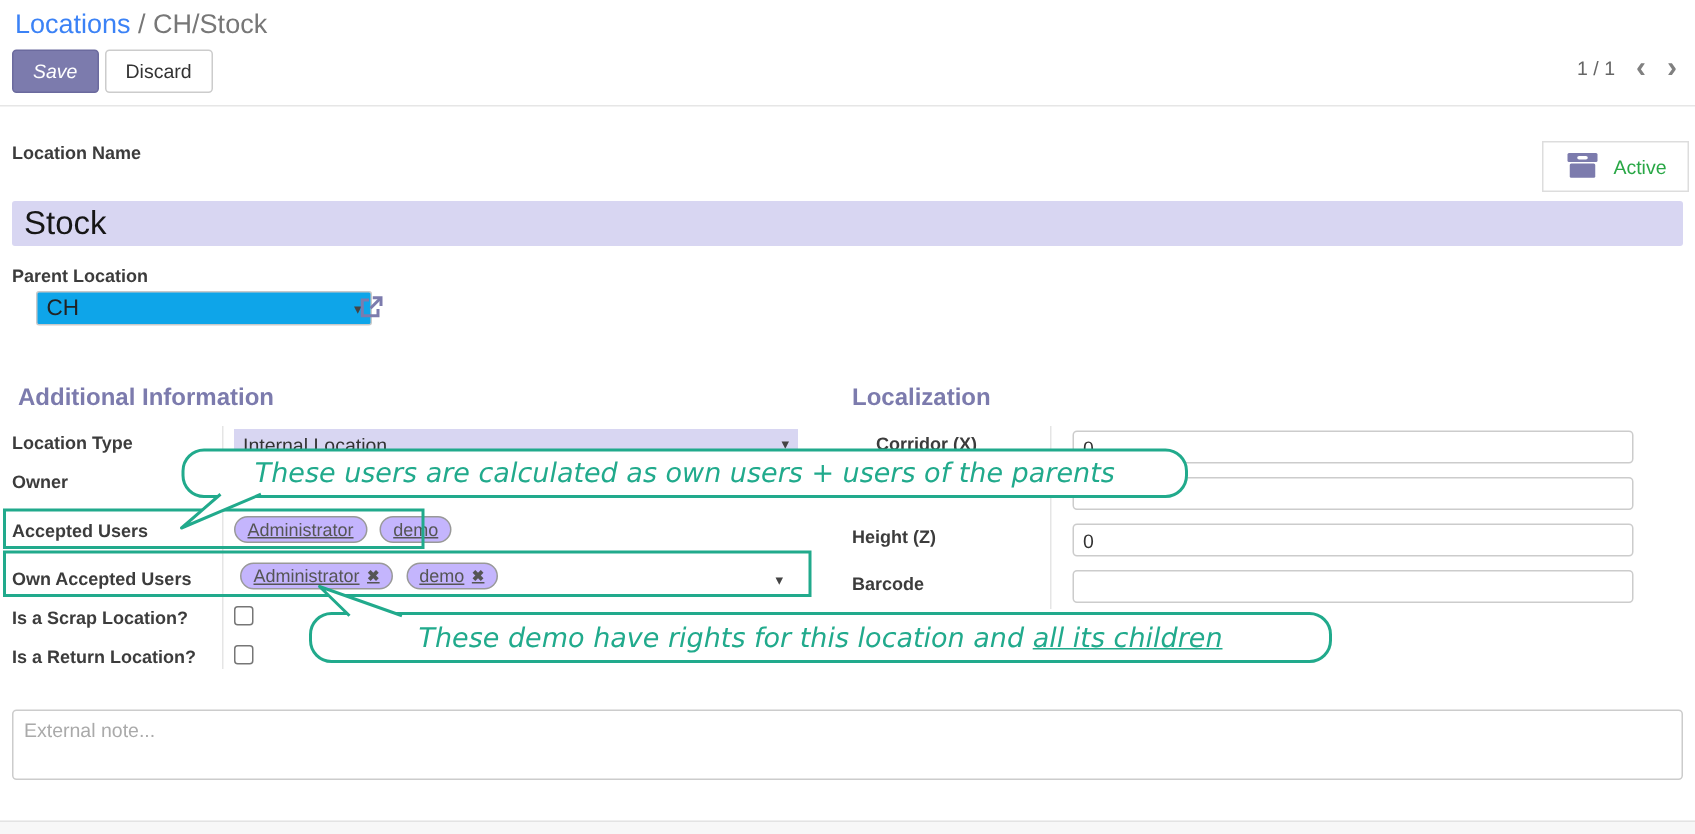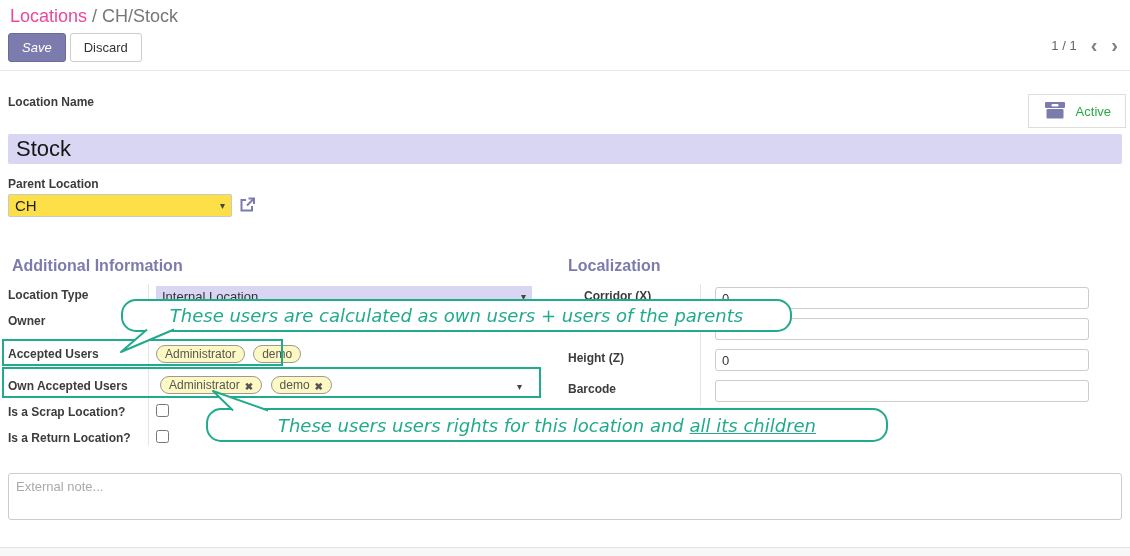--- a/index.html
+++ b/index.html
@@ -5,21 +5,21 @@
   * { box-sizing: border-box; margin: 0; padding: 0; }
   body { font-family: "Liberation Sans", sans-serif; background: #fff; }
   #screen {
     position: relative; width: 1130px; height: 556px;
     background: #fff; overflow: hidden;
   }
   .abs { position: absolute; }
 
   
   .breadcrumb { top: 6px; left: 10px; font-size: 18px; color: #777; }
-  .breadcrumb .link { color: #ec4899; cursor: pointer; }
+  .breadcrumb .link { color: #3b82f6; cursor: pointer; }
 
   
   .toolbar { top: 33px; left: 8px; display: flex; gap: 4px; }
   .btn { font-size: 13px; padding: 6px 13px; border-radius: 3px; border: 1px solid transparent; cursor: pointer; }
   .btn-save { background: #7c7bad; border-color: #6b6a9e; color: #fff; font-style: italic; }
   .btn-discard { background: #fff; border-color: #ccc; color: #333; }
 
   
   .pager { top: 37px; right: 12px; display: flex; align-items: center; gap: 14px; color: #666; font-size: 13px; }
   .pager .chev { color: #808080; font-size: 20px; line-height: 16px; font-weight: bold; cursor: pointer; }
@@ -39,41 +39,41 @@
 
   
   .name-bar {
     top: 134px; left: 8px; width: 1114px; height: 30px;
     background: #d8d6f2; border-radius: 2px;
     font-size: 22px; color: #161616; padding-left: 8px; line-height: 29px;
   }
 
   
   .m2o-select {
-    top: 194px; left: 8px; width: 224px; height: 23px;
-    border: 1px solid #c9c9c9; border-radius: 2px; background: #fde047;
+    top: 194px; left: 24px; width: 224px; height: 23px;
+    border: 1px solid #c9c9c9; border-radius: 2px; background: #0ea5e9;
     display: flex; align-items: center; justify-content: space-between;
     padding: 0 6px; font-size: 15px; color: #222; cursor: pointer;
   }
   .caret { font-size: 10px; color: #444; }
 
   .section-title { font-size: 16px; font-weight: bold; color: #7c7bad; }
 
   .col-sep { border-left: 1px solid #e5e5e5; width: 0; }
 
   .lav-select {
     background: #d8d6f2; height: 20px; display: flex; align-items: center;
     justify-content: space-between; padding: 0 6px; font-size: 13px; color: #333;
     cursor: pointer;
   }
 
   .tag {
-    display: inline-flex; align-items: flex-end; gap: 5px;
-    border: 1px solid #999; border-radius: 10px; background: #fef9c3;
-    padding: 1px 8px; font-size: 12px; color: #555; margin-right: 4px; white-space: nowrap;
+    display: inline-flex; align-items: center; gap: 5px;
+    border: 1px solid #999; border-radius: 10px; background: #c4b5fd;
+    padding: 1px 8px; font-size: 12px; color: #555; margin-right: 4px; white-space: nowrap; text-decoration: underline;
   }
   .tag .x { font-size: 10px; font-weight: bold; color: #555; cursor: pointer; }
 
   input[type="checkbox"] { width: 13px; height: 13px; cursor: pointer; }
 
   .txt-input {
     border: 1px solid #ccc; border-radius: 3px; height: 22px; width: 374px;
     font-size: 13px; color: #333; padding: 0 6px; font-family: "Liberation Sans", sans-serif;
   }
 
@@ -207,21 +207,21 @@
 
   <div class="abs bottom-bar"></div>
 
   <div class="abs hl-box" style="top:339px;left:2px;width:281px;height:27px;"></div>
   <div class="abs hl-box" style="top:367px;left:2px;width:539px;height:31px;"></div>
 
   <div class="abs bubble" style="top:299px;left:121px;width:671px;height:33px;">
     <span>These users are calculated as own users + users of the parents</span>
   </div>
   <div class="abs bubble" style="top:408px;left:206px;width:682px;height:34px;">
-    <span><span>These users users rights for this location and </span><span class="u">all its children</span></span>
+    <span><span>These demo have rights for this location and </span><span class="u">all its children</span></span>
   </div>
 
   <svg id="tails" class="abs" style="top:0;left:0;" width="1130" height="556">
     <path d="M 174 329.5 L 121 352 L 147 329.5" fill="#ffffff" stroke="#21aa8c" stroke-width="2" stroke-linejoin="round"></path>
     <path d="M 268 410.5 L 213 391 L 233 410.5" fill="#ffffff" stroke="#21aa8c" stroke-width="2" stroke-linejoin="round"></path>
   </svg>
 
 </div>
 
 </body></html>

